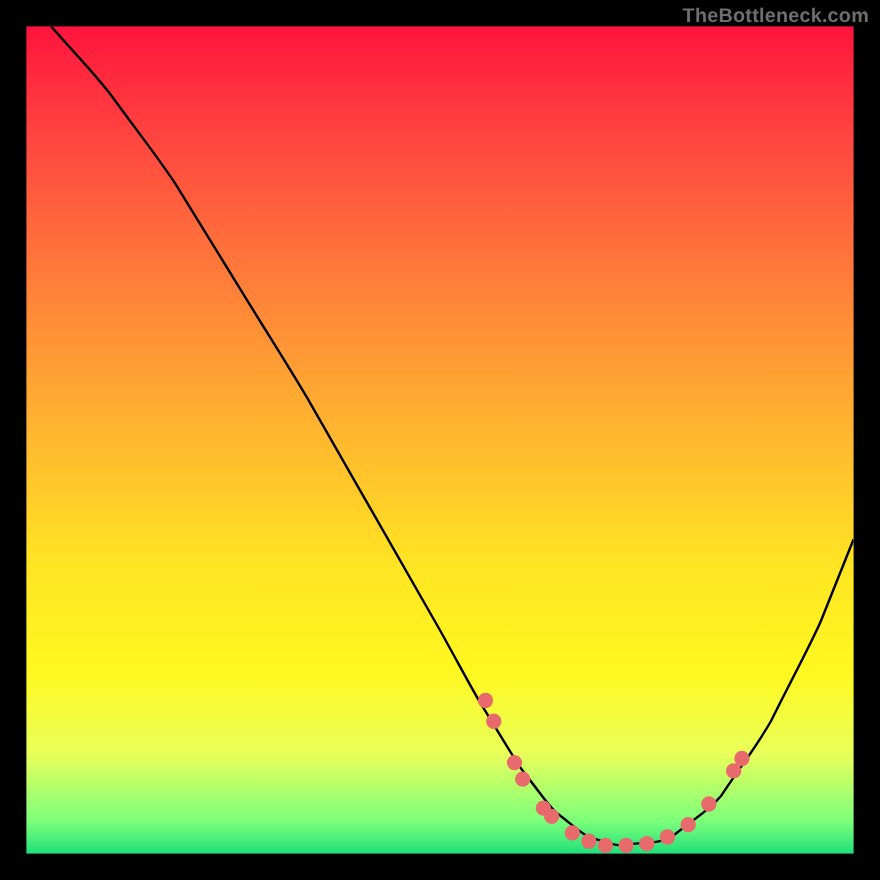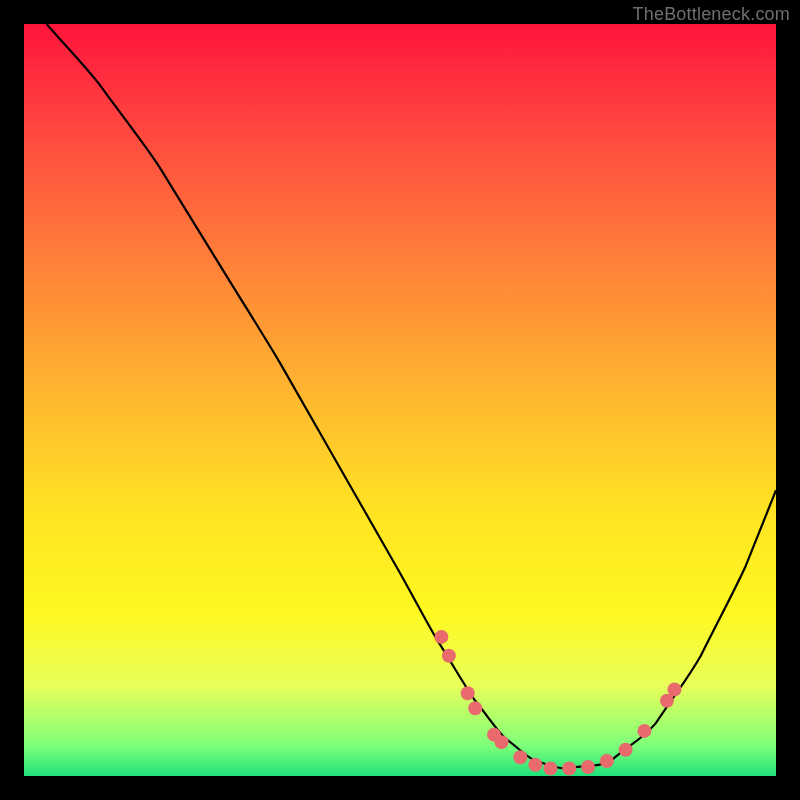--- a/index.html
+++ b/index.html
@@ -42,21 +42,21 @@
     width: 752px;
     height: 752px;
     pointer-events: none;
   }
   .watermark {
     position: absolute;
     top: 4px;
     right: 10px;
     font-family: Arial, sans-serif;
     font-size: 18px;
-    font-weight: normal;
+    font-weight: bold;
     color: #6e6e6e;
     letter-spacing: 0.2px;
     margin-left: 27px;
   }
 </style>
 </head>
 <body>
 
 <div class="watermark">TheBottleneck.com</div>
 

